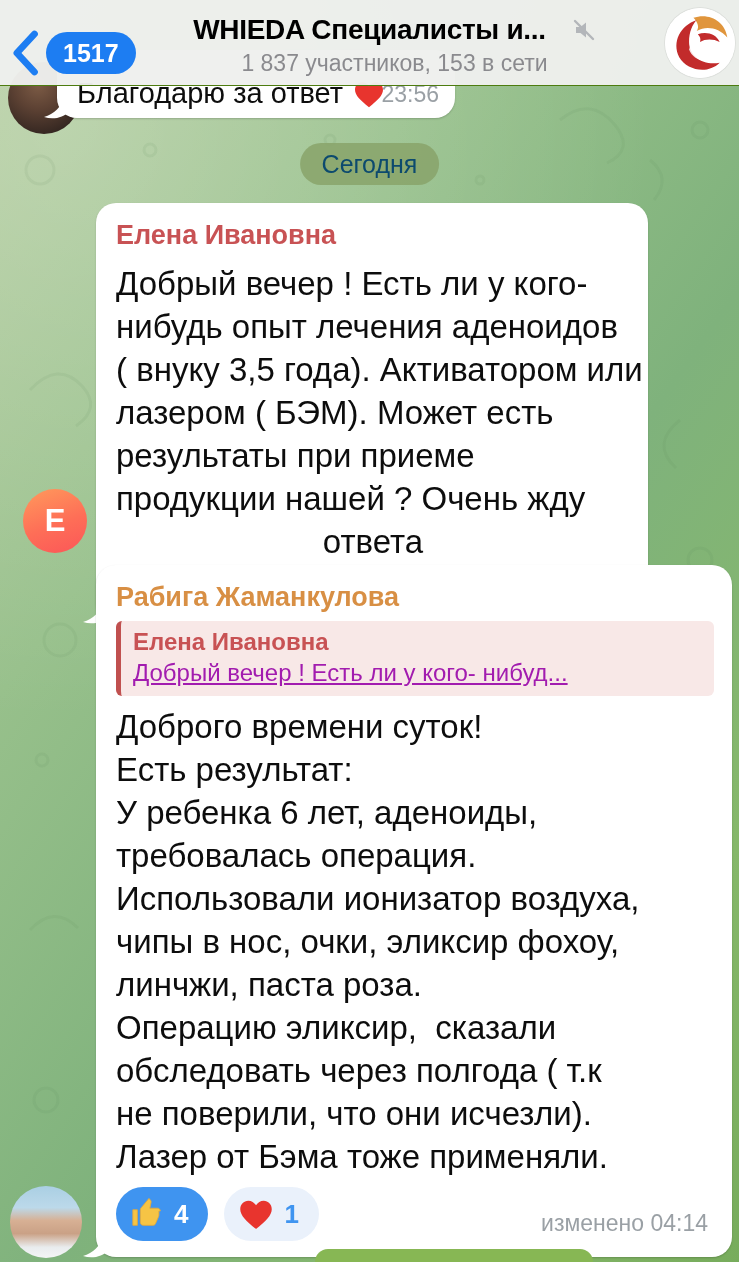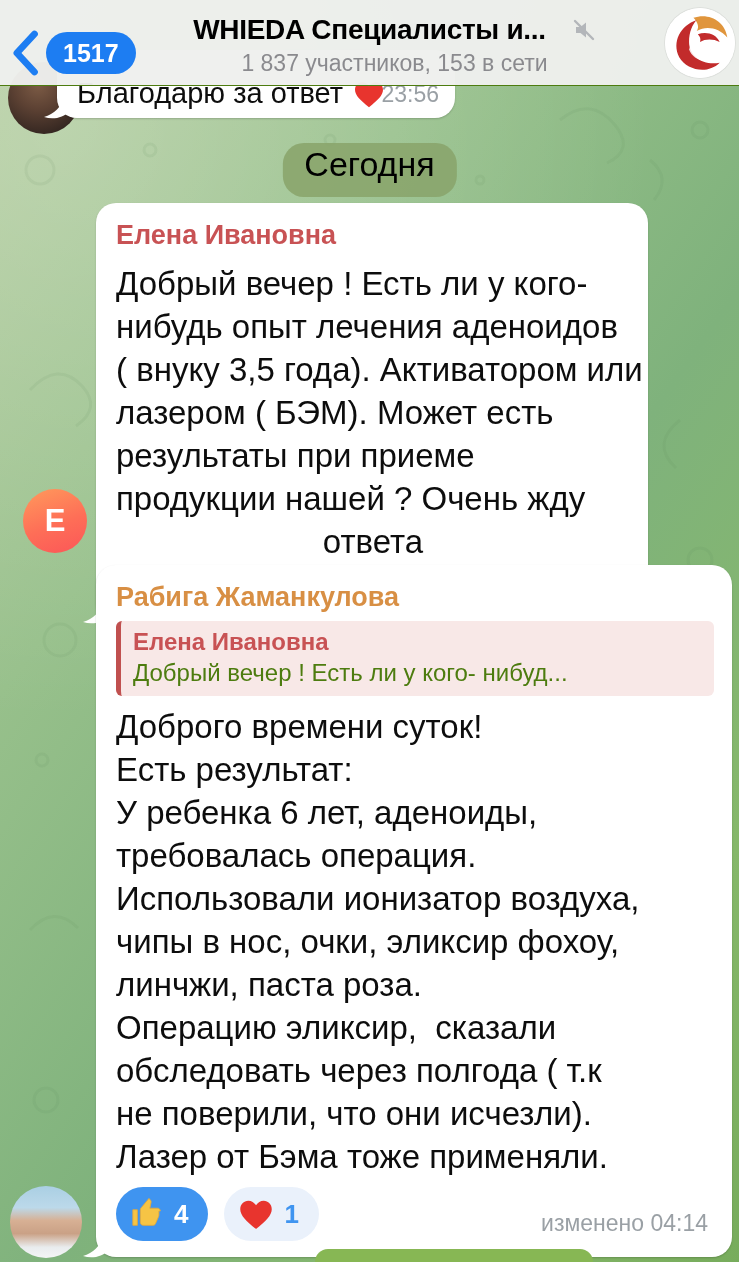--- a/index.html
+++ b/index.html
@@ -41,43 +41,43 @@
   .avatar { border-radius:50%; position:absolute; overflow:hidden; z-index:4; cursor:pointer; }
   .avatar-photo-1 { left:8px; top:62px; width:72px; height:72px;
     background:radial-gradient(circle at 42% 32%, #7c5b45 0%, #5c4133 38%, #322520 80%, #241a16 100%); }
   .avatar-e { left:23px; top:489px; width:64px; height:64px;
     background:linear-gradient(160deg,#ff9a5c 0%, #fe6e57 55%, #fb5658 100%);
     color:#fff; font-size:31px; font-weight:bold; display:flex; align-items:center; justify-content:center; z-index:6; }
   .avatar-photo-2 { left:10px; top:1186px; width:72px; height:72px;
     background:linear-gradient(180deg,#aacfe3 0%, #bcd9ea 30%, #d7b094 48%, #caa186 66%, #e9ecee 85%, #f4f5f6 100%); }
 
   .date-chip { position:absolute; top:143px; left:50%; transform:translateX(-50%);
-    background:rgba(136,163,106,0.85); color:#000000; font-size:34px; height:54px; line-height:42px;
+    background:rgba(136,163,106,0.85); color:#0c4a6e; font-size:25px; height:42px; line-height:42px;
     padding:0 22px; border-radius:21px; z-index:5; cursor:pointer; }
 
   .msg1 { top:203px; left:96px; width:552px; padding:14px 18px 14px 20px; }
   .msg2 { top:565px; left:96px; width:636px; padding:14px 18px 16px 20px; }
 
   .author { font-size:27px; font-weight:bold; line-height:36px; cursor:pointer; }
   .author.red { color:#c85254; }
   .author.orange { color:#d88f44; }
 
   .line { font-size:33px; line-height:43px; color:#0d0d0d; white-space:pre; }
   .line-with-icon { display:flex; align-items:center; gap:10px;flex-direction:column; }
 
   .msg-meta { position:absolute; display:flex; align-items:center; gap:8px;
     font-size:23px; color:#9aa0a5; }
   .meta1 { right:40px; bottom:16px; }
   .meta2 { right:24px; bottom:20px; }
 
   .reply-quote { margin-top:6px; background:#f8e8e7; border-left:5px solid #c0504f;
     border-radius:6px; padding:5px 12px 7px 12px; overflow:hidden; cursor:pointer; }
   .reply-quote-name { font-size:24px; font-weight:bold; color:#c85254; line-height:31px; }
-  .reply-quote-text { font-size:24px; color:#4d7c0f; line-height:32px;
-    white-space:nowrap; overflow:hidden; text-overflow:ellipsis; }
+  .reply-quote-text { font-size:24px; color:#a21caf; line-height:32px;
+    white-space:nowrap; overflow:hidden; text-overflow:ellipsis;text-decoration:underline; }
 
   .body-lines { margin-top:9px; }
 
   .reactions { display:flex; gap:16px; margin-top:9px; }
   .reaction { height:54px; border-radius:27px; display:flex; align-items:center;
     gap:10px; padding:0 20px 0 14px; cursor:pointer; }
   .reaction.active { background:#3f94f0; }
   .reaction.idle { background:#eaf1fb; }
   .reaction .count { font-size:26px; font-weight:bold; }
   .reaction.active .count { color:#fff; }

